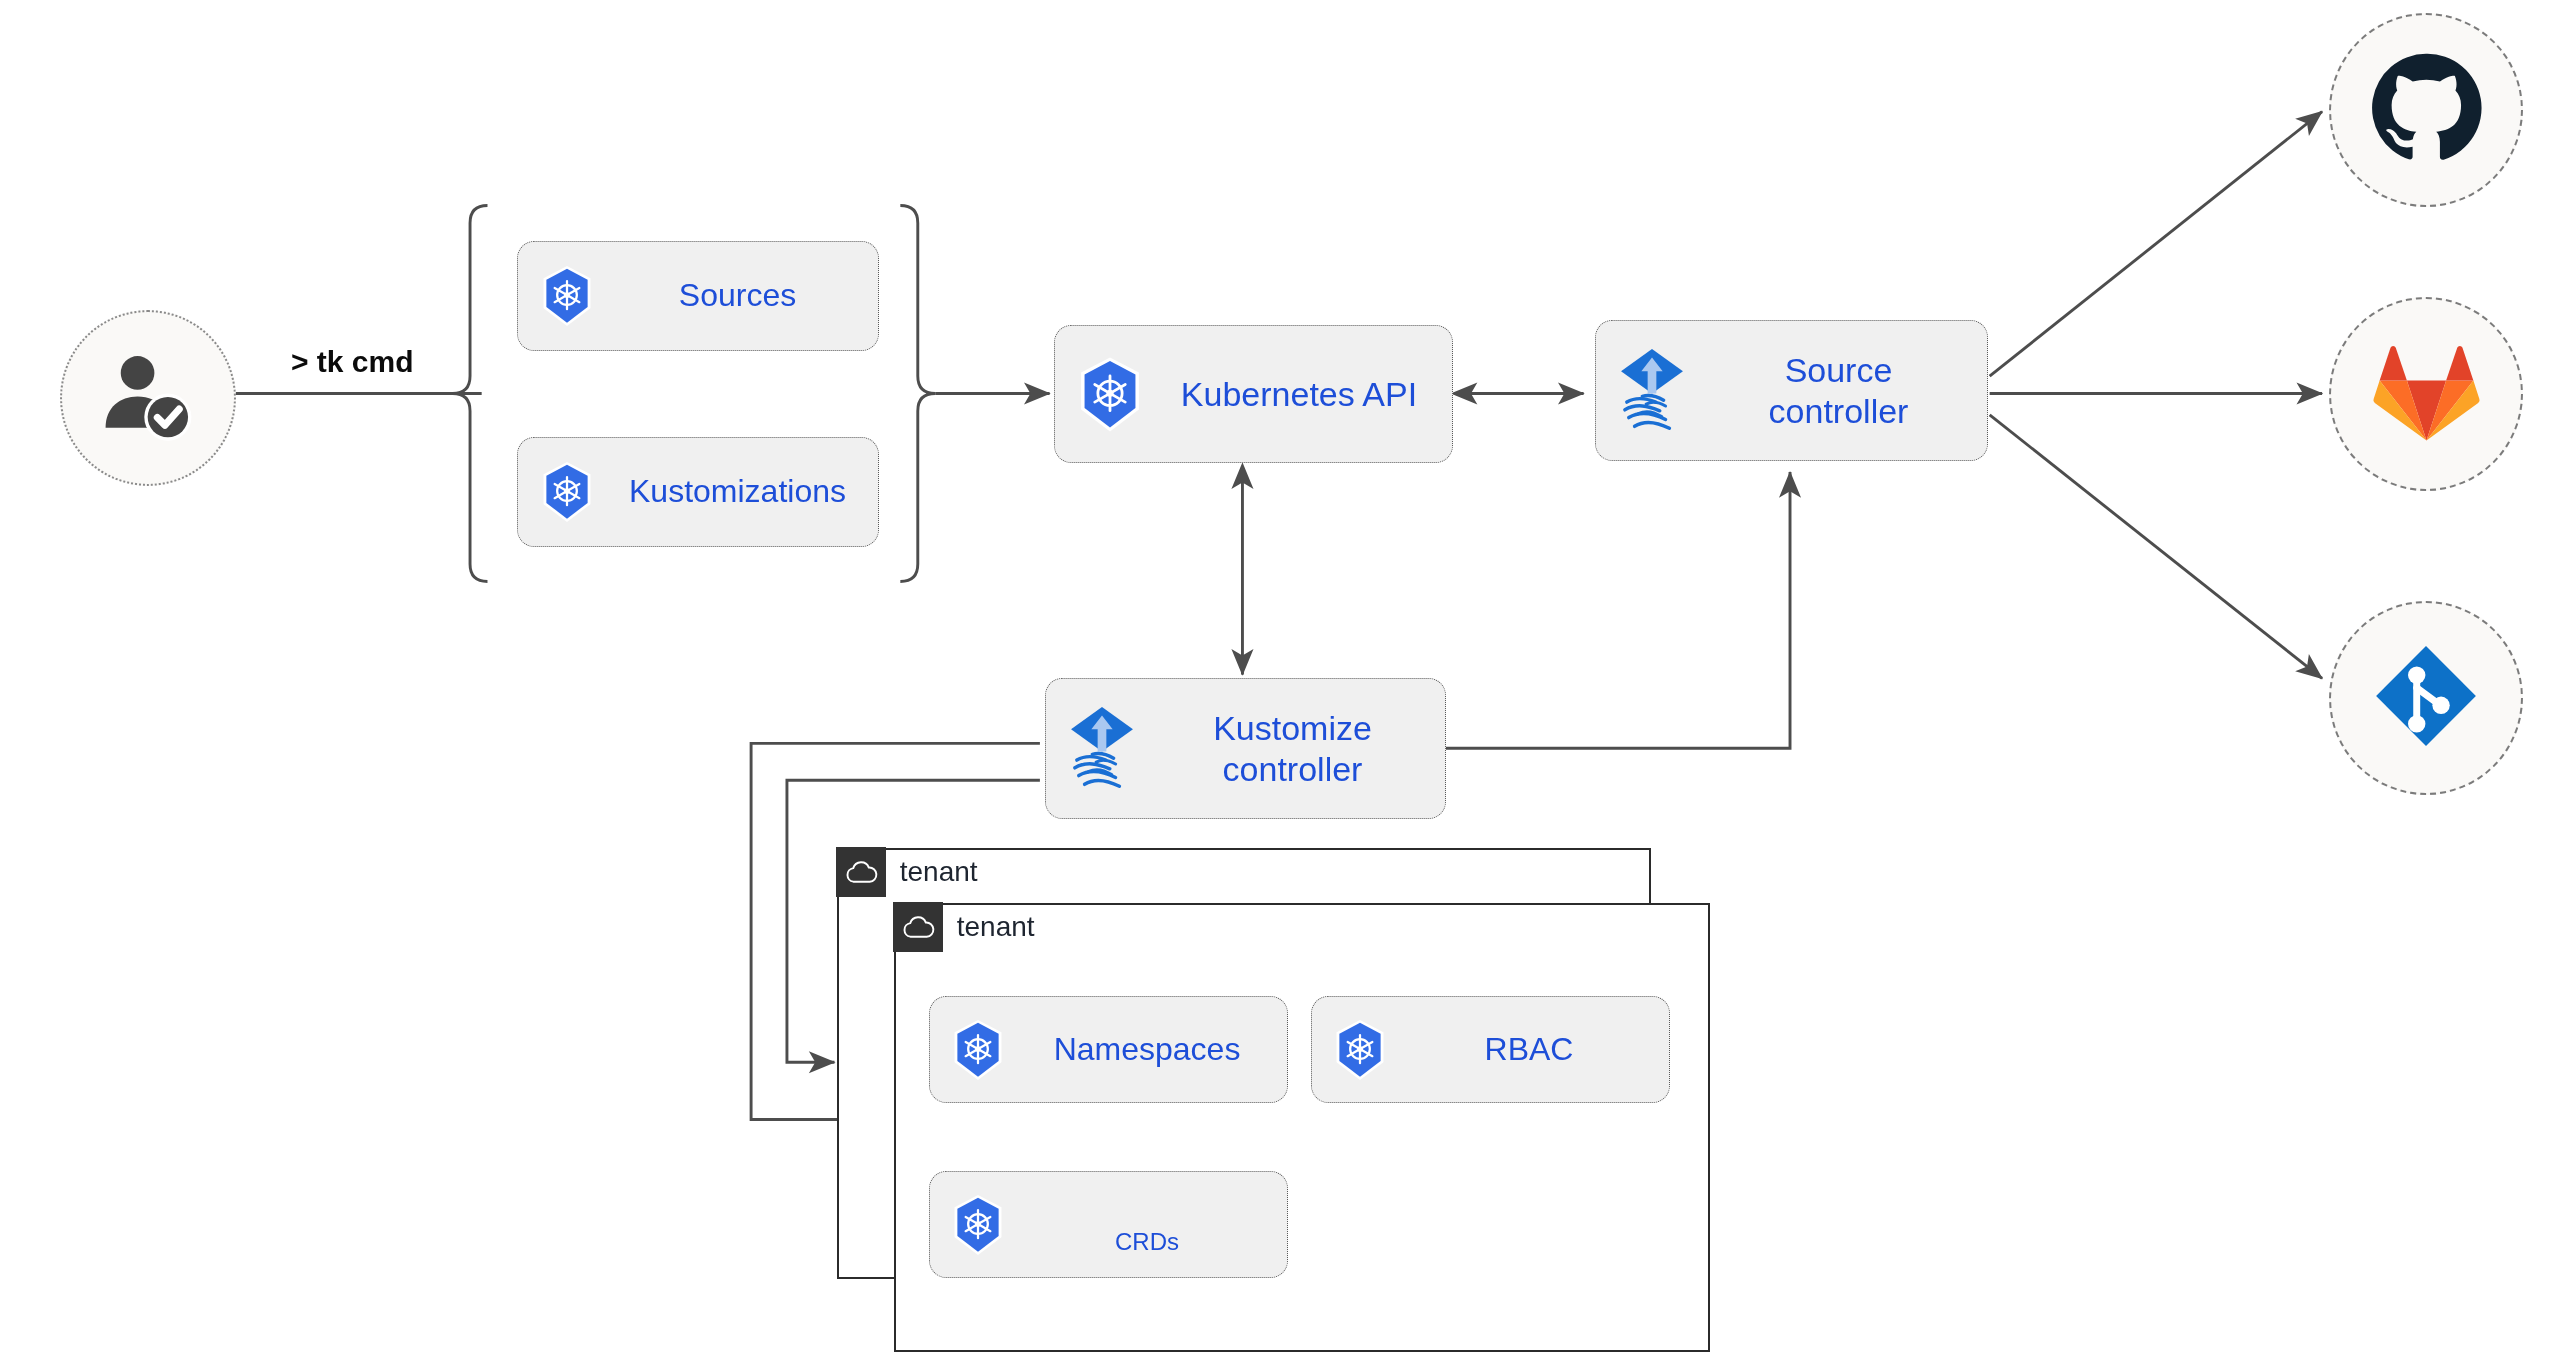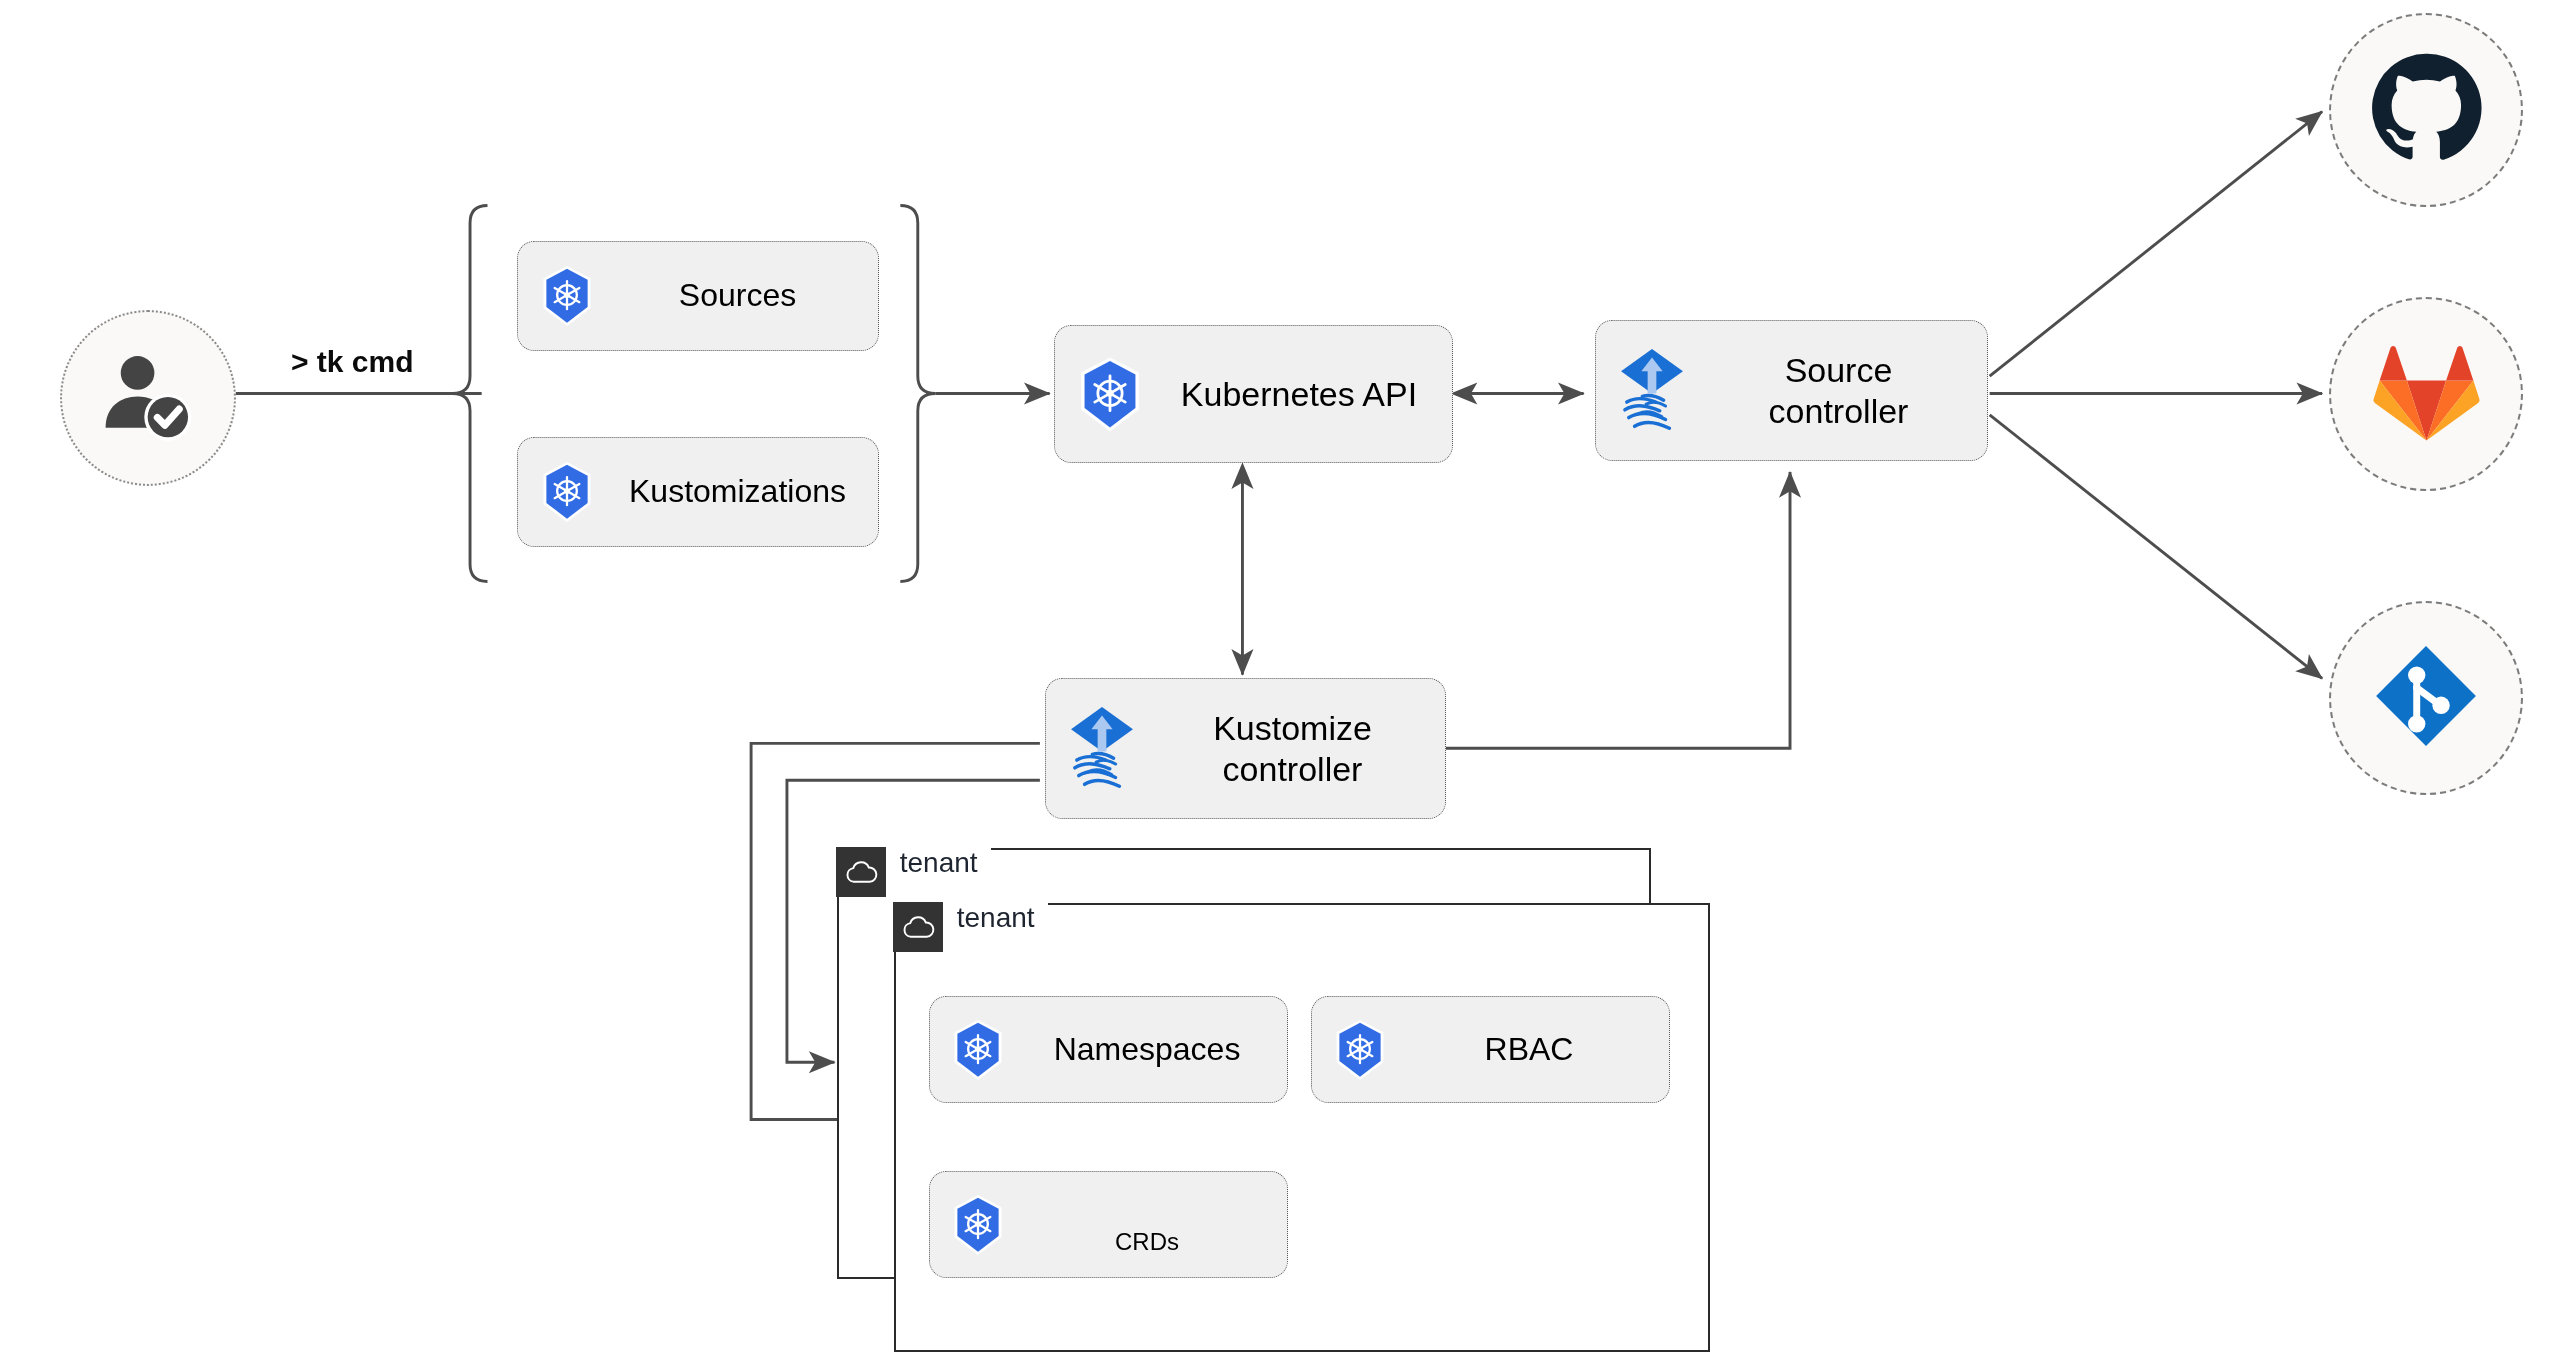--- a/index.html
+++ b/index.html
@@ -41,21 +41,21 @@
   }
   .node .k8s-slot {
     flex: 0 0 auto;
     display: flex;
     align-items: center;
     justify-content: center;
   }
   .node .node-label {
     flex: 1 1 auto;
     text-align: center;
-    color: #000000;
+    color: #1d4ed8;
     line-height: 1.18;
     padding-right: 18px;
     white-space: pre-line;
   }
 
   
   .actor {
     position: absolute;
     box-sizing: border-box;
     background: #faf9f7;
@@ -93,21 +93,21 @@
     box-sizing: border-box;
     background: #ffffff;
     border: 2.9px solid #2b2b2b;
   }
   .tenant-head {
     position: absolute;
     left: -2.9px;
     top: -2.9px;
     height: 50px;
     display: flex;
-    align-items: flex-start;
+    align-items: center;
   }
   .tenant-badge {
     width: 50px;
     height: 50px;
     background: #333333;
     display: flex;
     align-items: center;
     justify-content: center;
     flex: 0 0 auto;
   }

